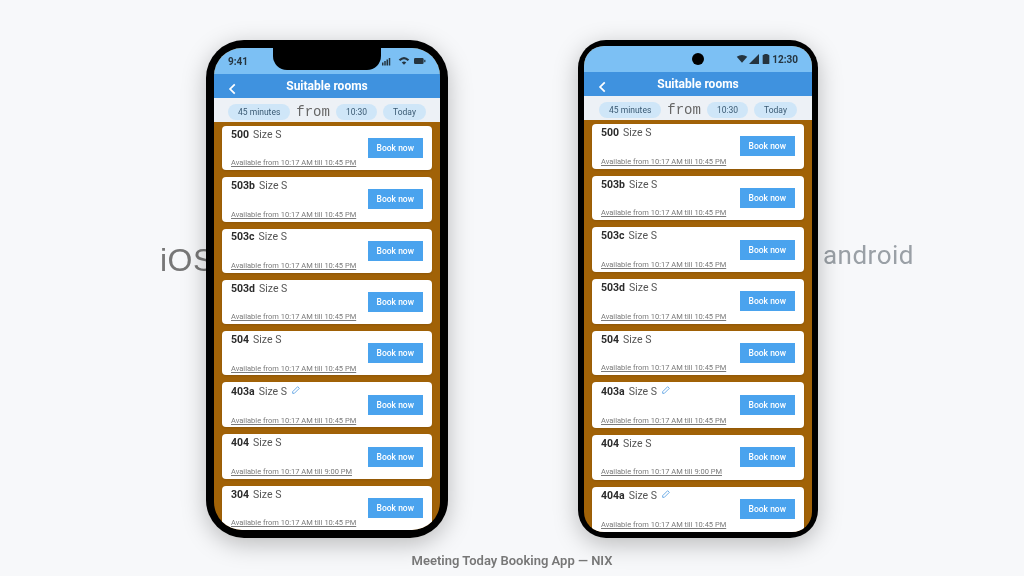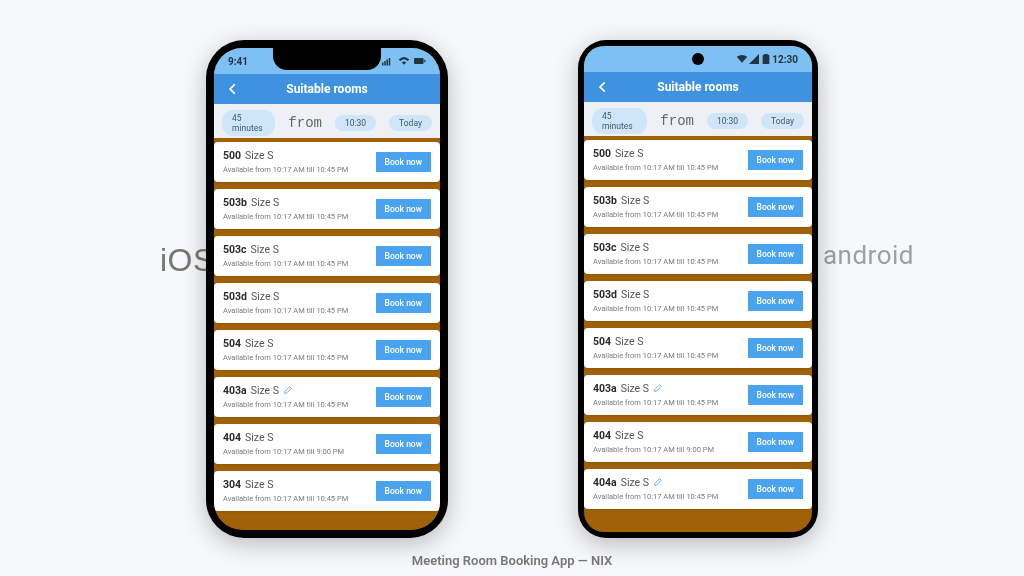--- a/index.html
+++ b/index.html
@@ -106,77 +106,77 @@
     font-size: 10px;
     font-weight: 700;
     color: #25343f;
     padding: 0 14px;
   }
   .statusbar .right { display:flex; gap:4px; align-items:center; }
 
   .navbar {
     background: #3f92df;
     color: #fff;
-    height: 30px;
+    height: 24px;
     display: flex;
     align-items: center;
     justify-content: center;
     position: relative;
     font-size: 12px;
     font-weight: 700;
   }
   .navbar .back {
     position: absolute; left: 10px; top: 6px;
     width: 18px; height: 18px;
     display:flex; align-items:center; justify-content:center;
   }
   .navbar .back svg { width:14px; height:14px; stroke:#fff; fill:none; stroke-width:3; }
 
   .filterbar {
     background: #edf1f6;
     padding: 6px 8px 2px;
     display: flex;
     justify-content: center;
     align-items: center;
-    gap: 13px;
+    gap: 6px;
     font-size: 9px;
     color: #555;
   }
   .pill {
     background: #cfe6f8;
     color: #3a5a73;
     padding: 3px 10px;
     border-radius: 11px;
     font-size: 8.5px;
   }
   .fromlbl { font-size: 14px; color:#666;font-family:Liberation Mono, monospace; }
 
   .roomlist {
     flex: 1;
     overflow: hidden;
-    padding: 4px 0 0;
+    padding: 4px 8px 0;
     display: flex;
     flex-direction: column;
     gap: 7px;
   }
   .card {
     background: #fff;
     border-radius: 4px;
     box-shadow: 0 1px 2px rgba(0,0,0,.12);
     padding: 7px 9px;
     display: flex;
     align-items: center;
     justify-content: space-between;
     min-height: 40px;
   }
   .card .info { flex:1; min-width:0; }
   .card .title { font-size: 10.5px; color:#2b2b2b; line-height:1.2; display:flex; align-items:center; gap:4px;}
   .card .title .num { font-weight: 700; }
   .card .title .size { color:#555; font-weight:400; }
-  .card .sub   { font-size: 7.5px; color:#7a7a7a; margin-top:2px; white-space: nowrap; overflow:hidden; text-overflow:ellipsis; }
+  .card .sub   { font-size: 7.5px; color:#7a7a7a; margin-top:17px; white-space: nowrap; overflow:hidden; text-overflow:ellipsis;text-decoration:underline; }
   .editico svg { width:10px; height:10px; stroke:#3f92df; fill:none; stroke-width:1.8;}
   .bookbtn {
     background: #4aa3ee;
     color: #fff;
     font-size: 8.5px;
     padding: 5px 9px;
     border-radius: 0;
     white-space: nowrap;
     font-weight:500;
   }
@@ -453,13 +453,13 @@
               <div class="sub">Available from 10:17 AM till 10:45 PM</div>
             </div>
             <div class="bookbtn">Book now</div>
           </div>
         </div>
     </div>
   </div>
 
 </div>
 
-<div class="caption">Meeting Room Booking App — NIX</div>
+<div class="caption">Meeting Today Booking App — NIX</div>
 
 </body></html>

